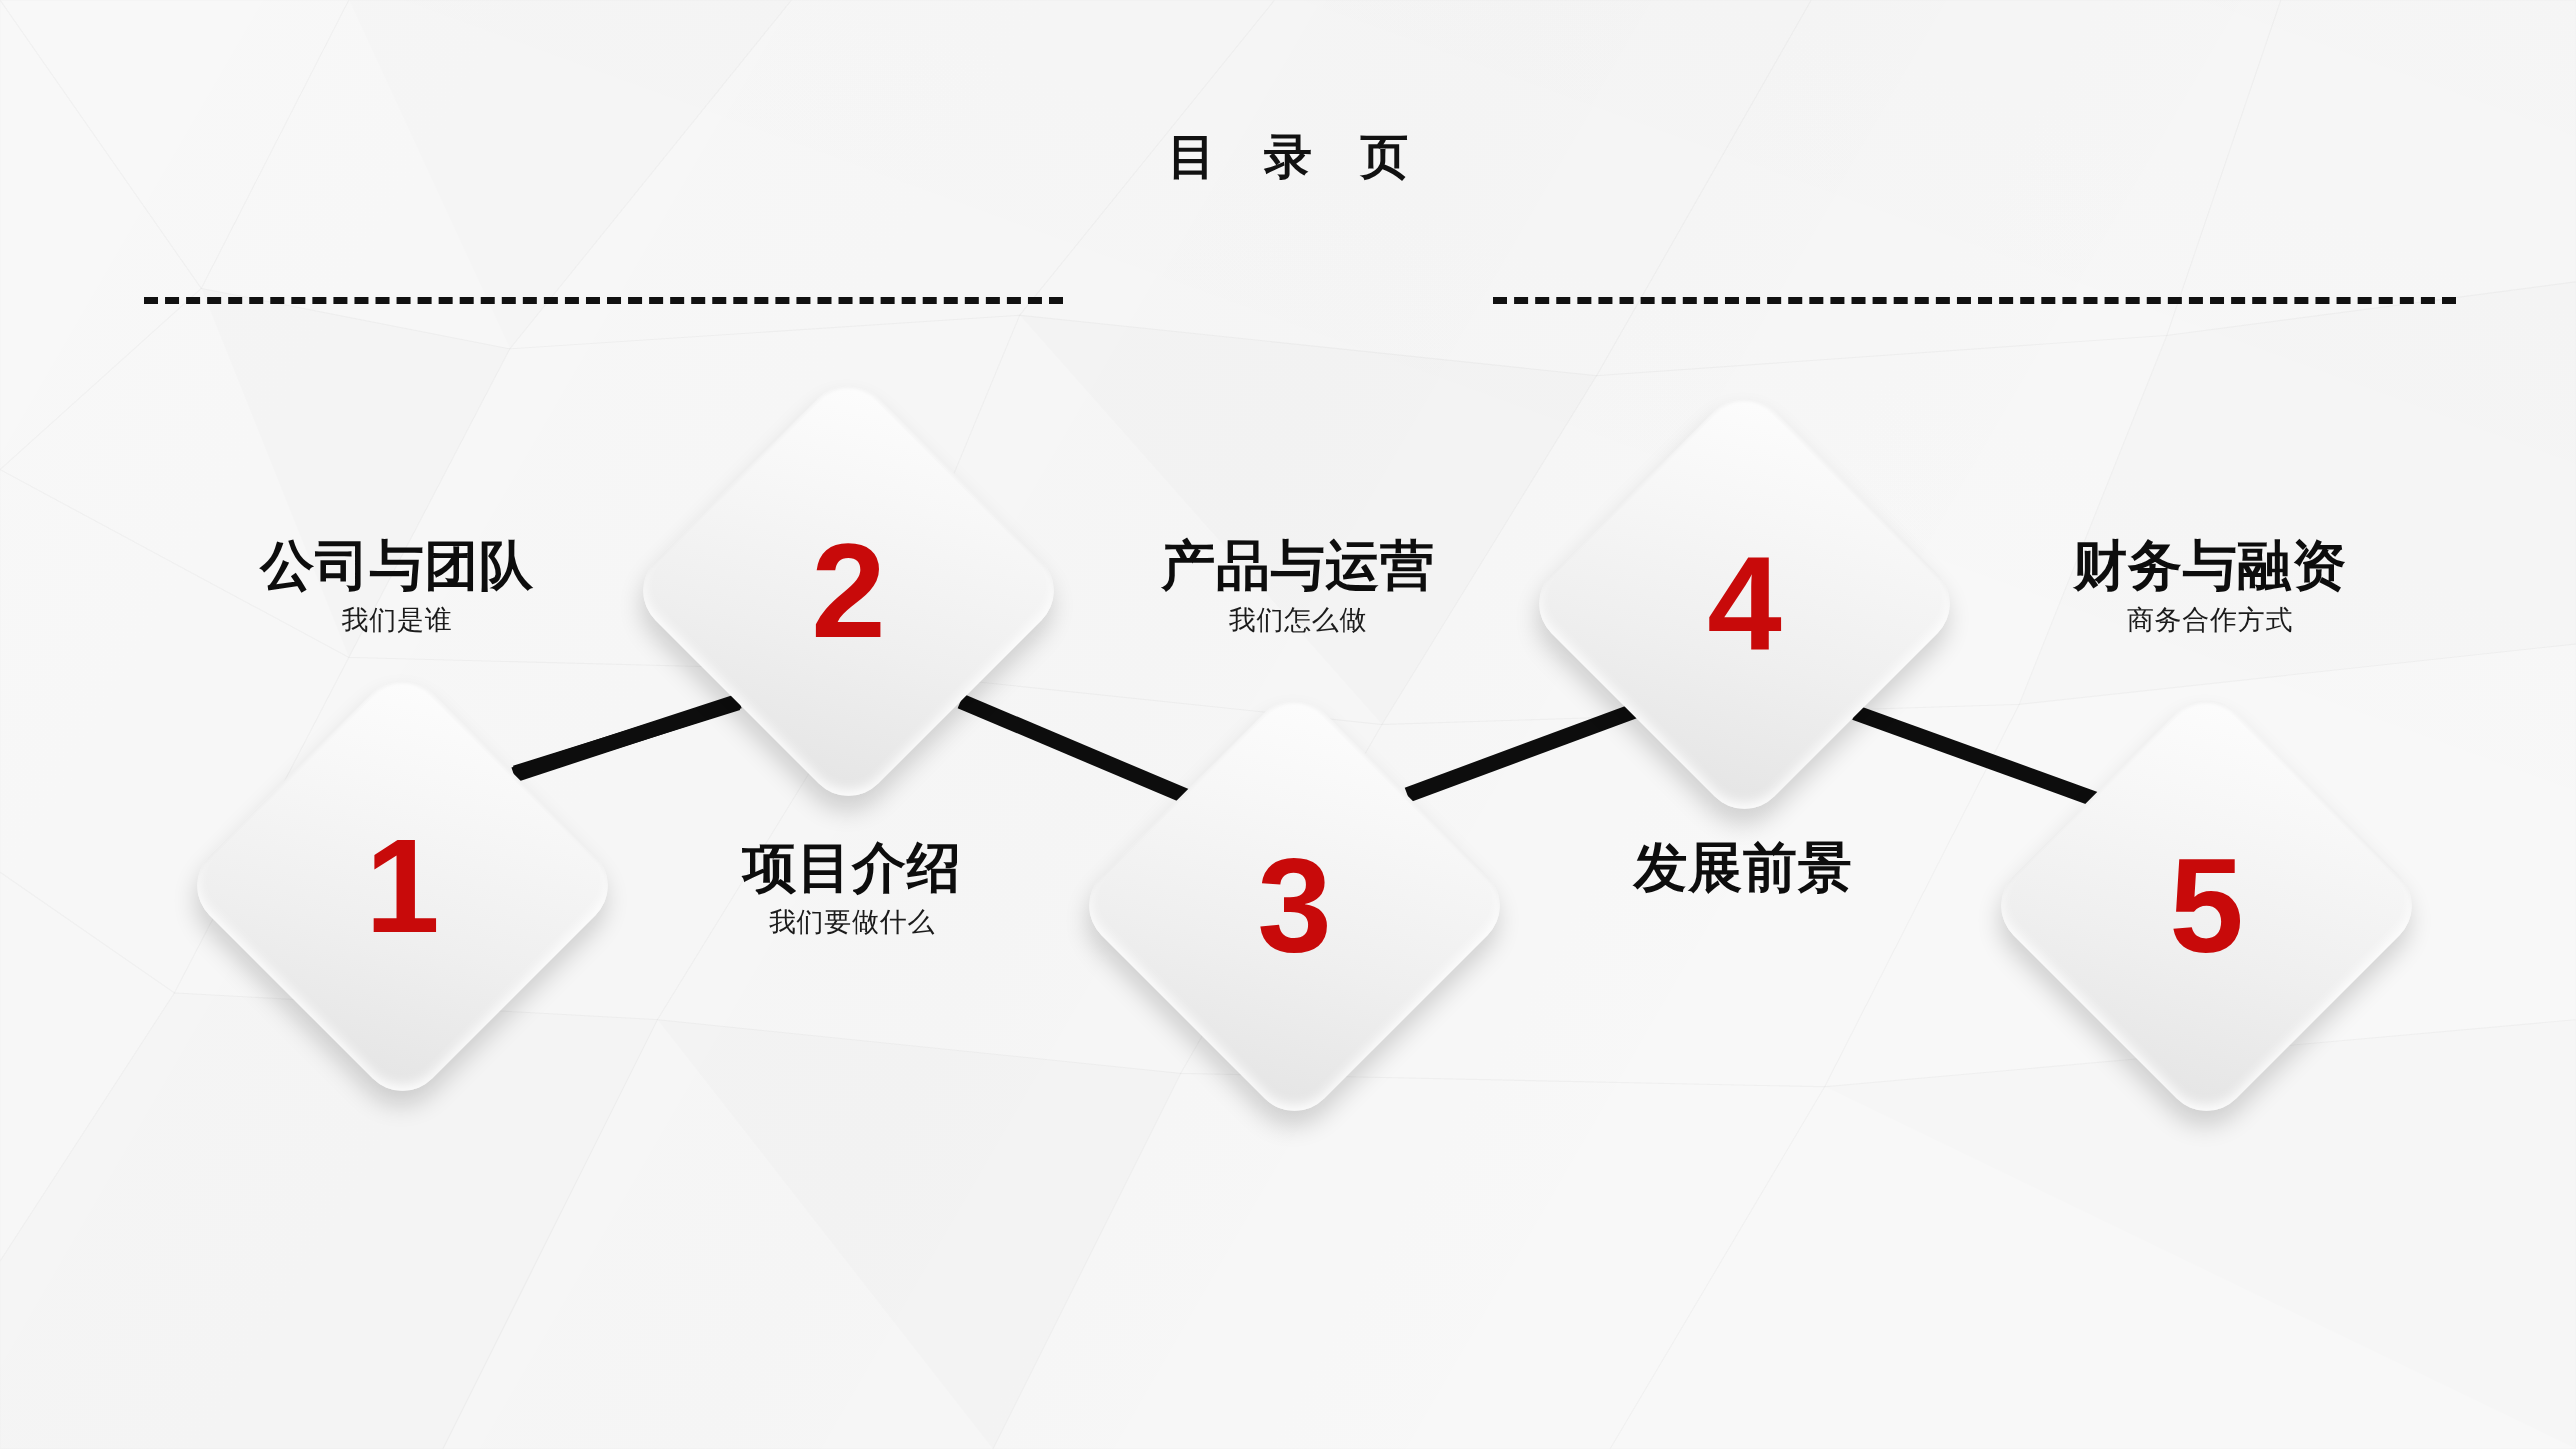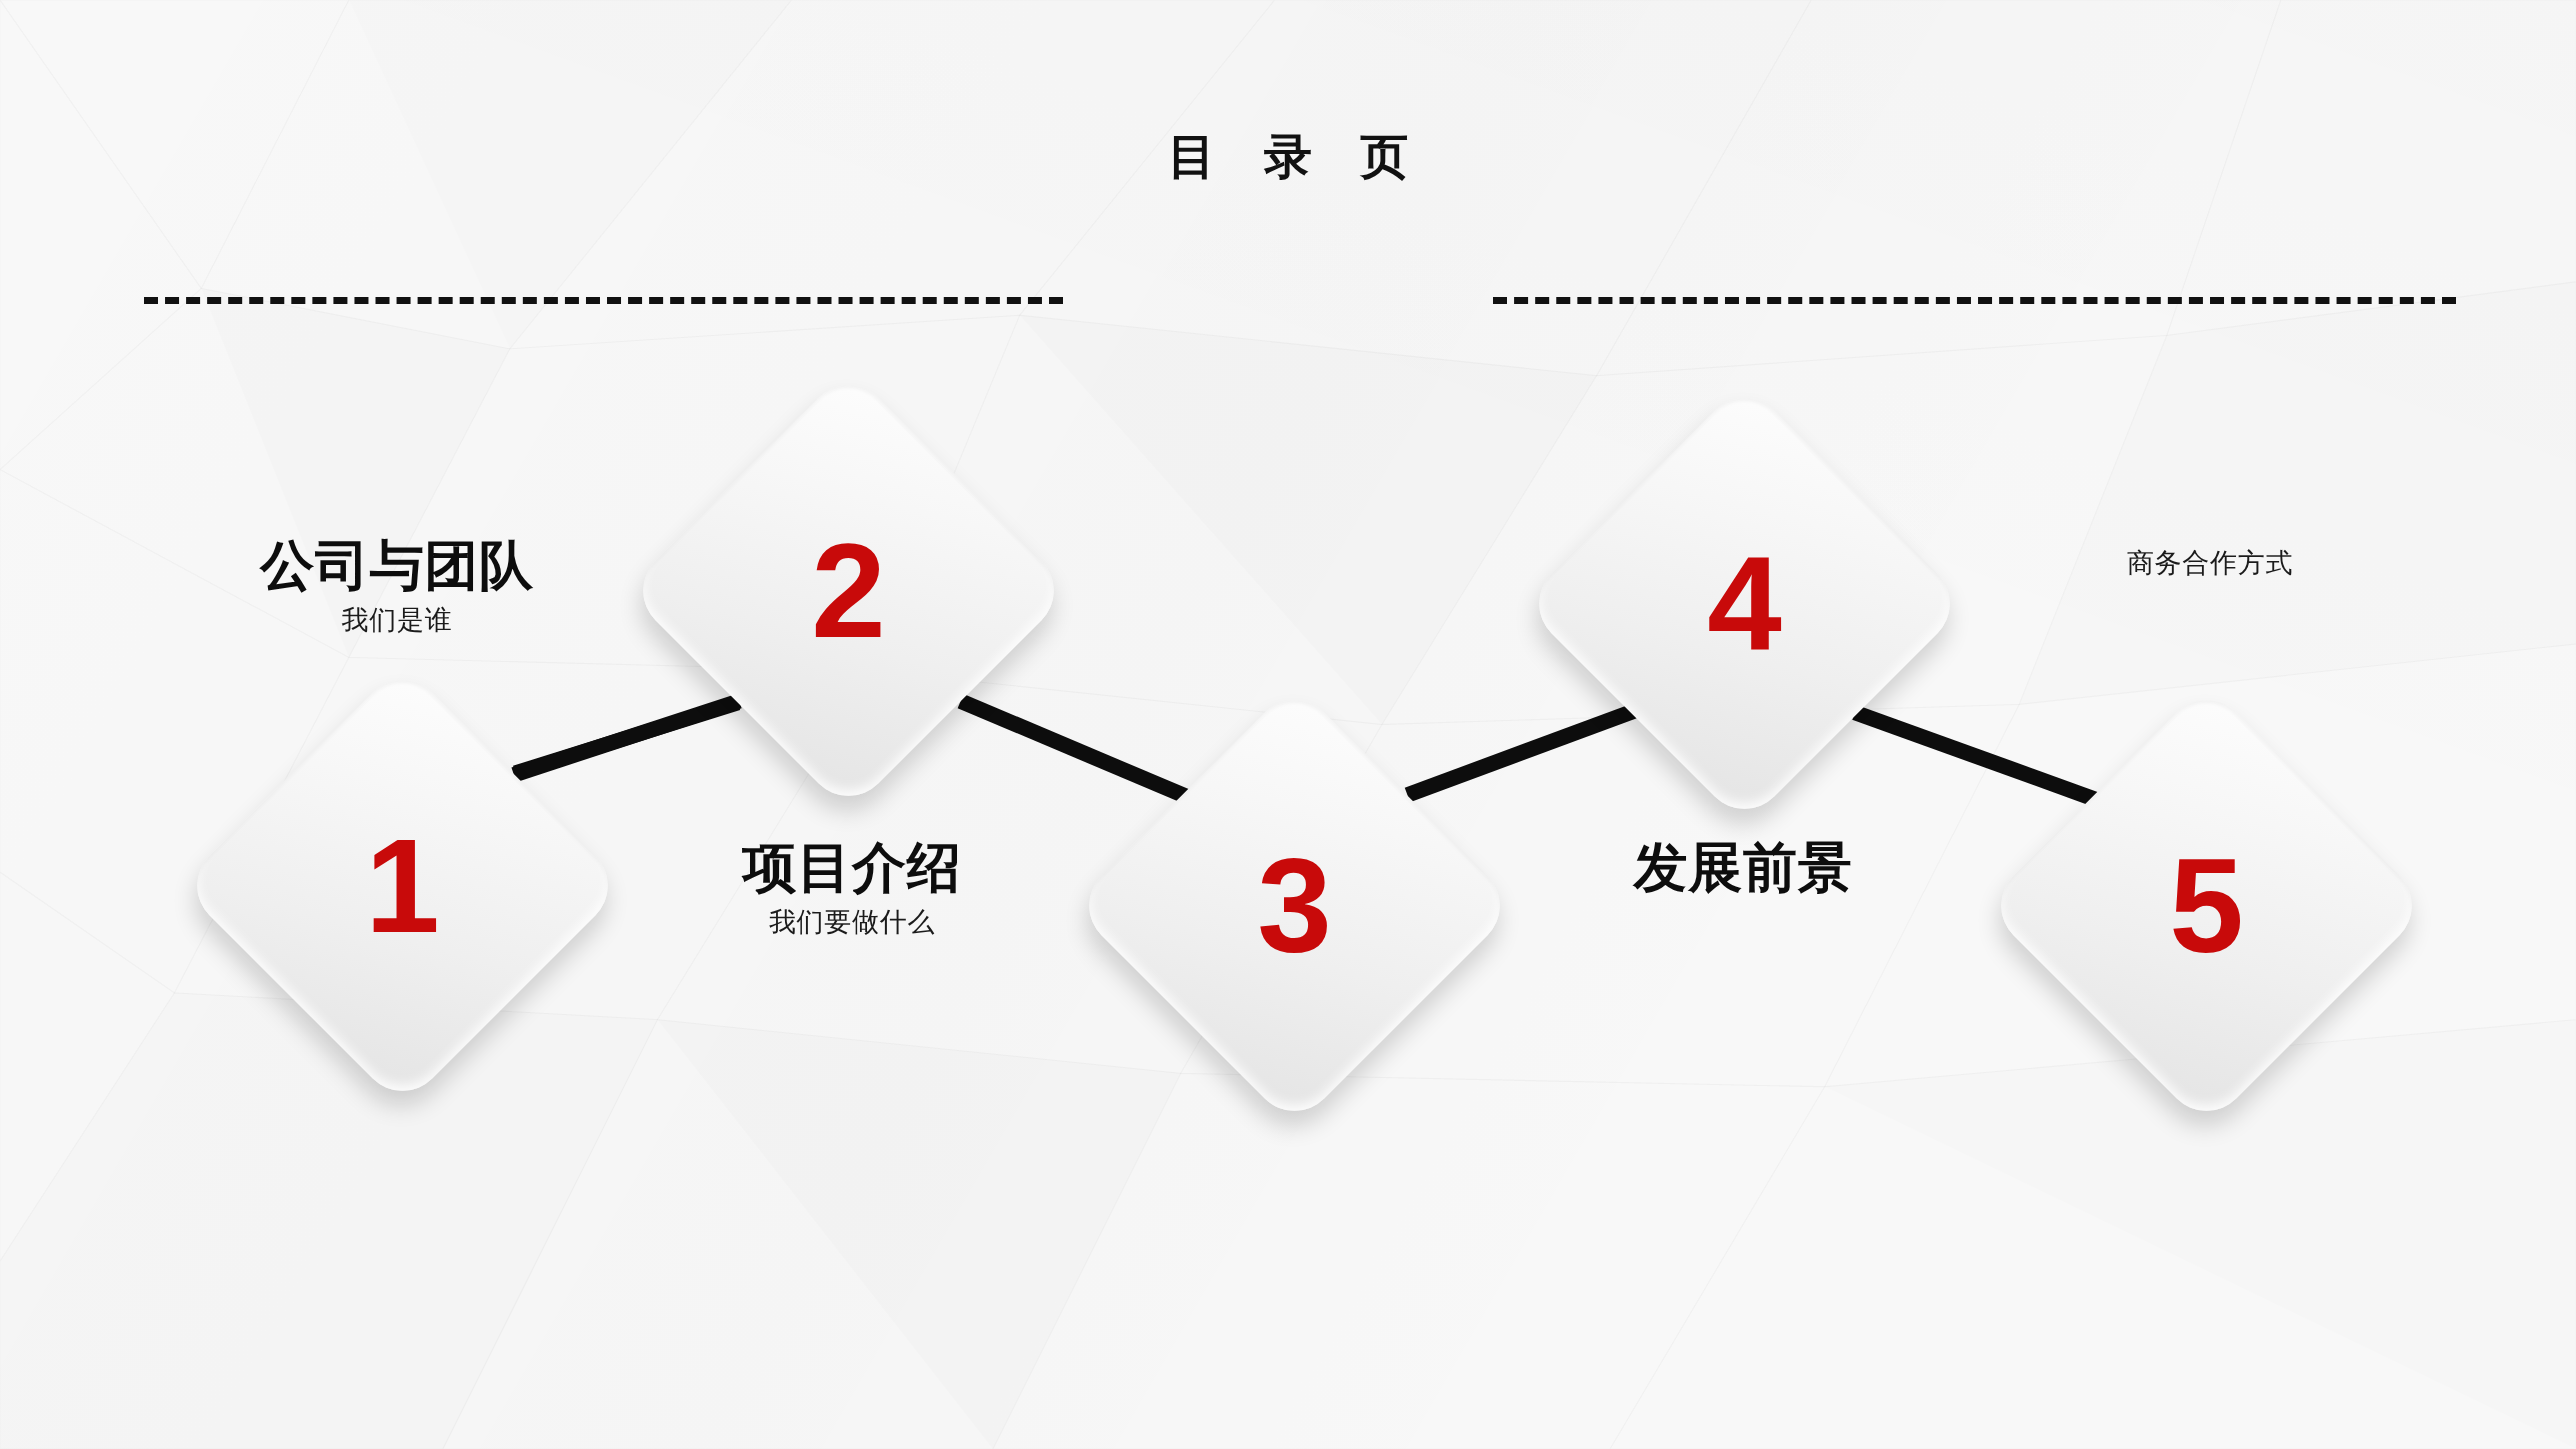--- a/index.html
+++ b/index.html
@@ -243,23 +243,28 @@
   <div class="label" style="left:142px; top:537px;">
     <div class="title">公司与团队</div>
     <div class="sub">我们是谁</div>
   </div>
 
   <div class="label" style="left:597px; top:839px;">
     <div class="title">项目介绍</div>
     <div class="sub">我们要做什么</div>
   </div>
 
+  <div class="label" style="left:1043px; top:537px;">
+    <div class="title">产品与运营</div>
+    <div class="sub">我们怎么做</div>
+  </div>
 
   <div class="label" style="left:1488px; top:839px;">
     <div class="title">发展前景</div>
   </div>
 
   <div class="label" style="left:1955px; top:537px;">
+    <div class="title">财务与融资</div>
     <div class="sub">商务合作方式</div>
   </div>
 
 </div>
 
 
 </body></html>

